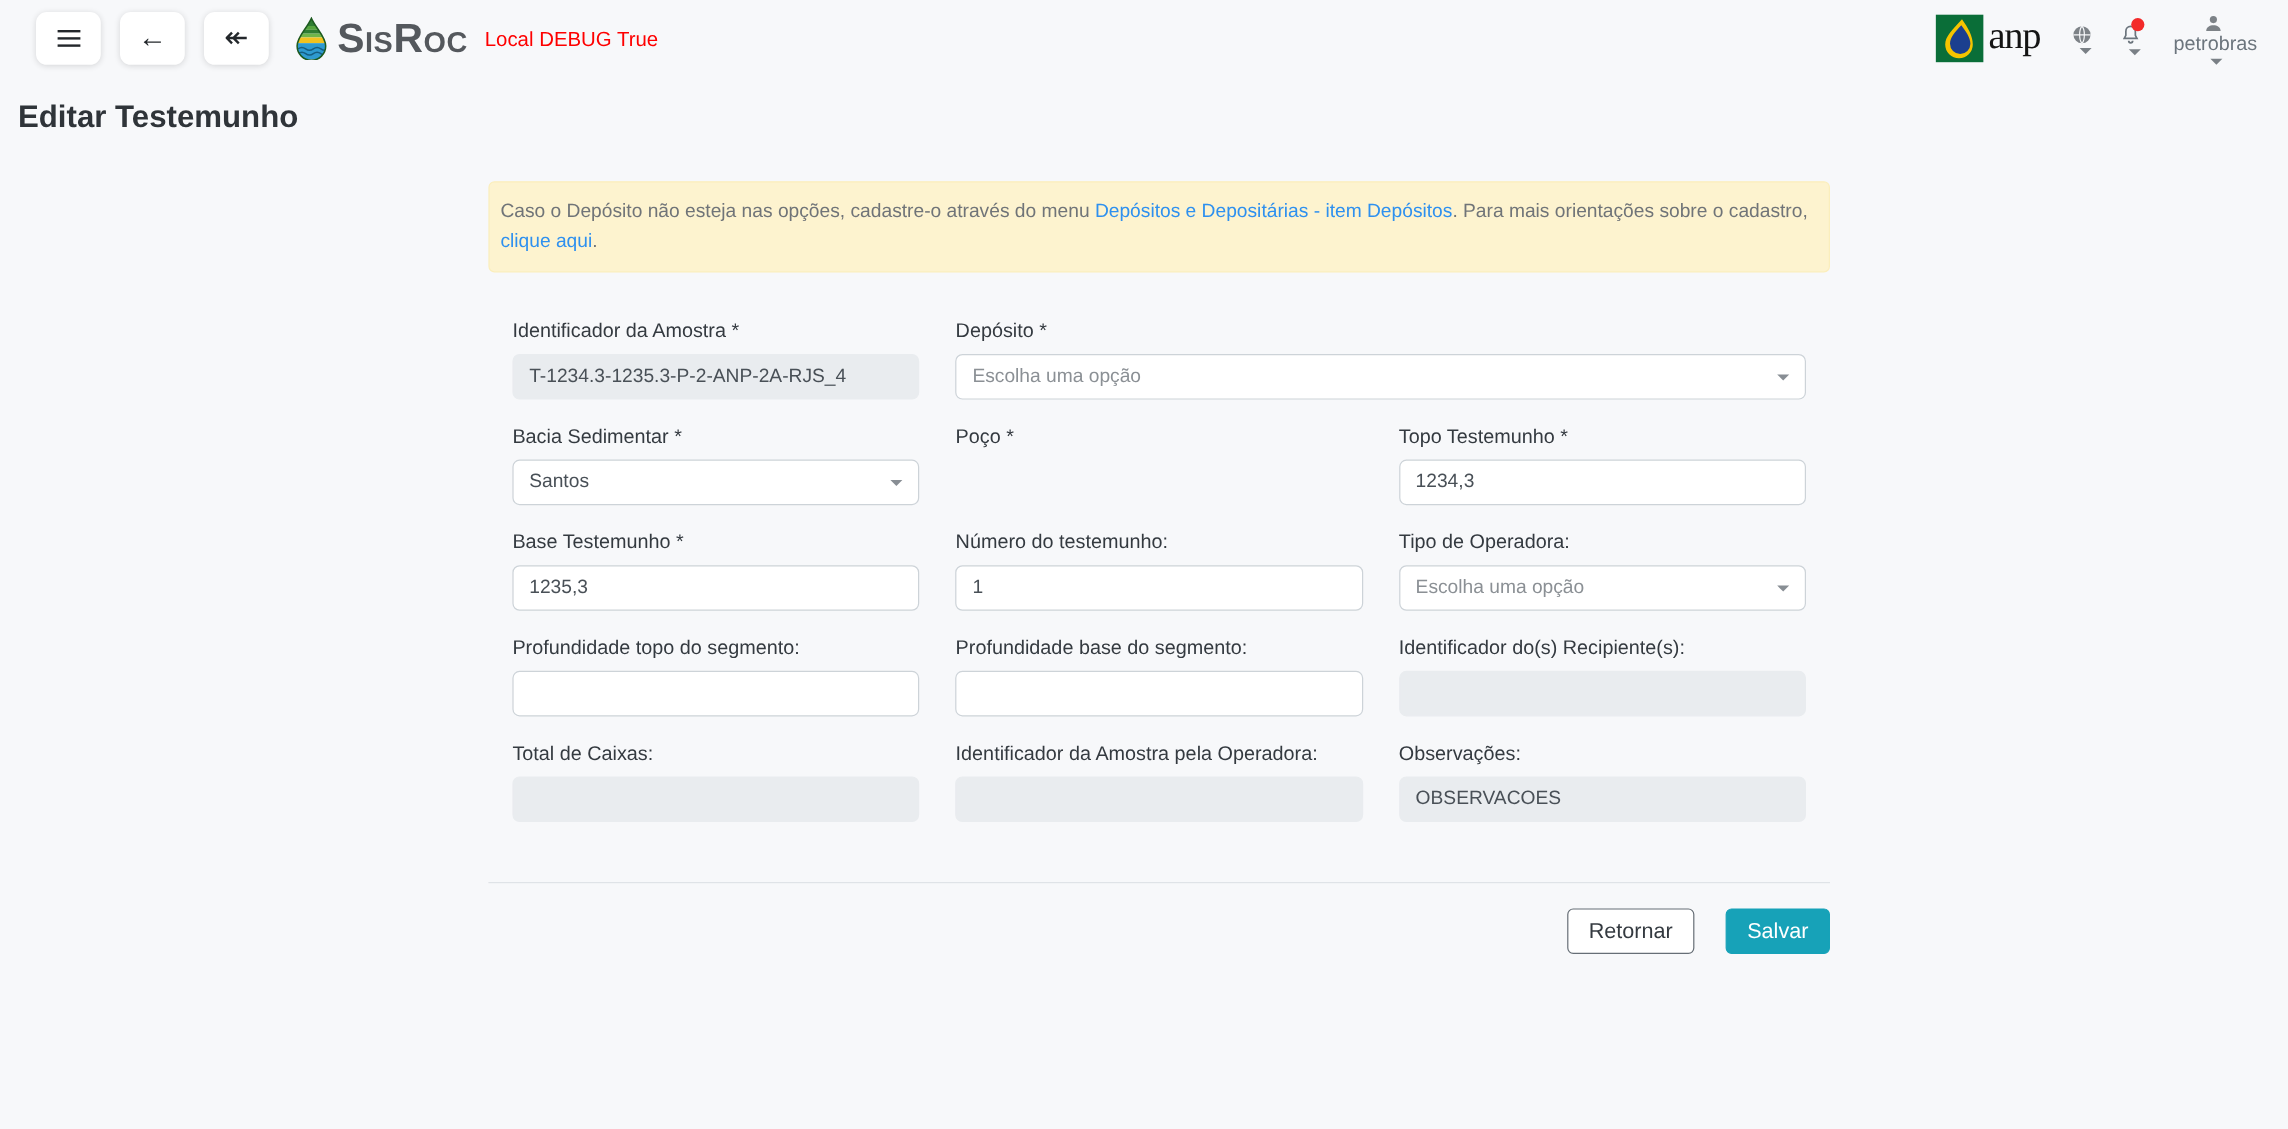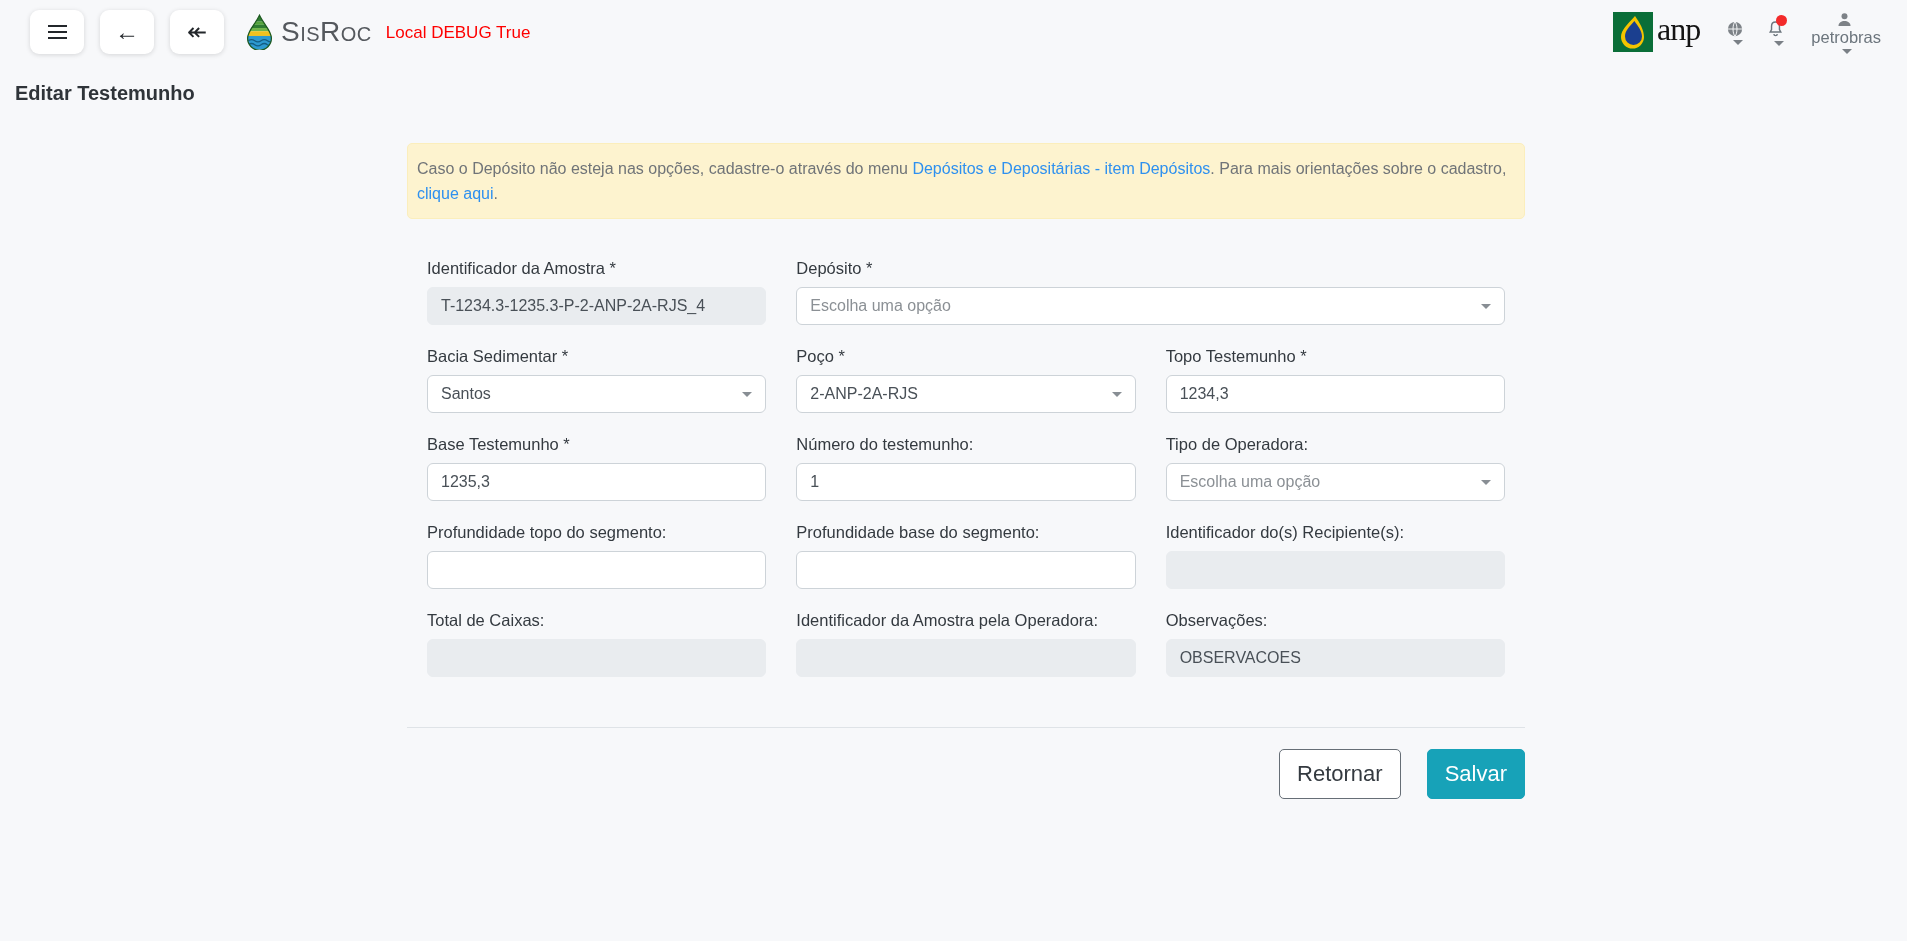--- a/index.html
+++ b/index.html
@@ -18,35 +18,35 @@
     width:54px; height:44px; border:none; border-radius:9px; background:#ffffff;
     box-shadow:0 1px 5px rgba(0,0,0,.14); margin-right:16px; cursor:pointer;
     display:flex; align-items:center; justify-content:center; font-size:22px; color:#23272b;
   }
   .hamburger { display:flex; flex-direction:column; gap:4px; }
   .hamburger span { display:block; width:19px; height:2px; background:#23272b; }
   .arrow-glyph { font-size:24px; line-height:1; color:#23272b; }
 
   .brand { display:flex; align-items:center; margin-left:6px; }
   .brand-text {
-    font-weight:400; font-variant:small-caps; font-size:28px; letter-spacing:.5px;
+    font-weight:700; font-variant:small-caps; font-size:34px; letter-spacing:.5px;
     color:#54585d; margin-left:8px;
   }
   .debug-text { color:#fe0000; font-size:17px; margin-left:14px; margin-top:2px; }
 
   .nav-right { margin-left:auto; display:flex; align-items:center; }
   .anp-logo { display:inline-flex; }
   .anp-text { font-family:"Liberation Serif", serif; font-size:32px; line-height:.9; color:#141414; margin:0 4px 6px 4px; letter-spacing:-1px; }
   .nav-item { display:flex; align-items:center; margin-left:22px; cursor:pointer; color:#6c757d; position:relative;flex-direction:column; }
   .caret { width:0; height:0; border-left:5px solid transparent; border-right:5px solid transparent; border-top:5px solid #7a8086; margin-left:6px; margin-top:2px; }
   .badge-dot { position:absolute; top:-4px; left:10px; width:11px; height:11px; border-radius:50%; background:#f32a2a; }
   .user-name { font-size:16.5px; color:#6c757d; margin-left:4px; }
 
   
-  .page-title { font-size:20px; font-weight:700; color:#2f3439; margin:26px 0 0 15px; }
+  .page-title { font-size:26px; font-weight:700; color:#2f3439; margin:26px 0 0 15px; }
 
   
   .content { width:1118px; margin:38px 0 0 407px; }
 
   .alert-box {
     background:#fdf3cf; border:1px solid #fbeebc; border-radius:5px;
     padding:12px 9px; font-size:16px; line-height:25px; color:#707478;
   }
   .alert-box a { color:#2e90ef; text-decoration:none; cursor:pointer; }
 
@@ -70,21 +70,21 @@
     border:1px solid #cdd3d8; background:#ffffff; display:flex; align-items:center;
     padding:0 13px; cursor:pointer; position:relative;
   }
   .select-ctrl .sel-text { flex:1; white-space:nowrap; overflow:hidden; }
   .sel-placeholder { color:#8b9095; }
   .sel-caret { width:0; height:0; border-left:5px solid transparent; border-right:5px solid transparent; border-top:5px solid #888e94; }
 
   .divider { border:none; border-top:1px solid #dfe3e7; margin-top:50px; }
 
   .actions { display:flex; justify-content:flex-end; align-items:center; margin-top:21px; }
-  .btn { height:50px; border-radius:5px; font-size:22px; cursor:pointer; padding:0 17px; font-family:"Liberation Sans", sans-serif; }
+  .btn { height:38px; border-radius:5px; font-size:18px; cursor:pointer; padding:0 17px; font-family:"Liberation Sans", sans-serif; }
   .btn-outline { background:#ffffff; border:1px solid #666e76; color:#343a40; }
   .btn-primary { background:#17a2b8; border:1px solid #17a2b8; color:#ffffff; margin-left:26px; }
 </style>
 </head>
 <body>
 
 <div class="navbar">
   <div class="nav-left">
     <button class="icon-btn">
       <span class="hamburger">
@@ -186,24 +186,20 @@
 
     <div class="field">
       <label>Bacia Sedimentar *</label>
       <div class="ctrl select-ctrl">
         <span class="sel-text">Santos</span>
         <span class="sel-caret"></span>
       </div>
     </div>
     <div class="field">
       <label>Poço *</label>
-      <div class="ctrl select-ctrl">
-        <span class="sel-text">2-ANP-2A-RJS</span>
-        <span class="sel-caret"></span>
-      </div>
     </div>
     <div class="field">
       <label>Topo Testemunho *</label>
       <input class="ctrl" value="1234,3" style="">
     </div>
 
     <div class="field">
       <label>Base Testemunho *</label>
       <input class="ctrl" value="1235,3" style="">
     </div>

